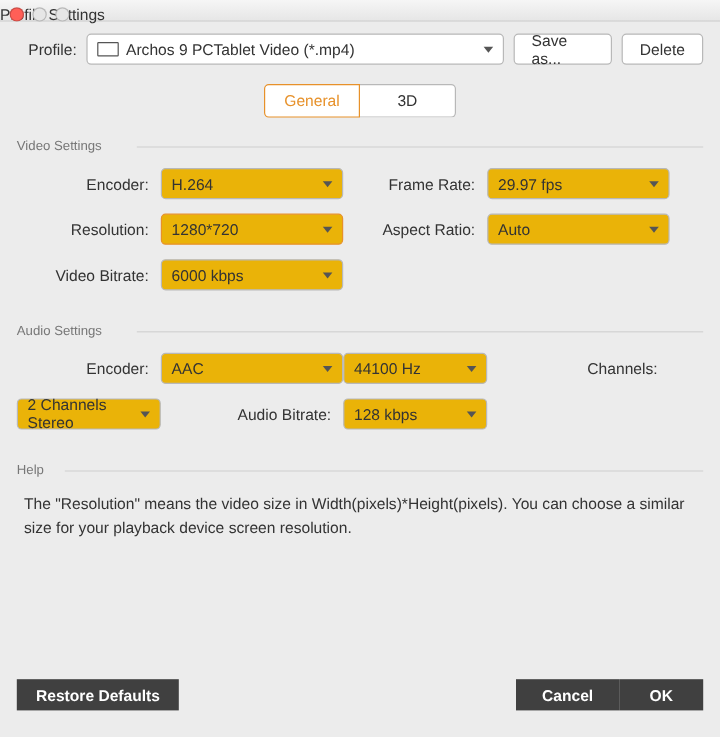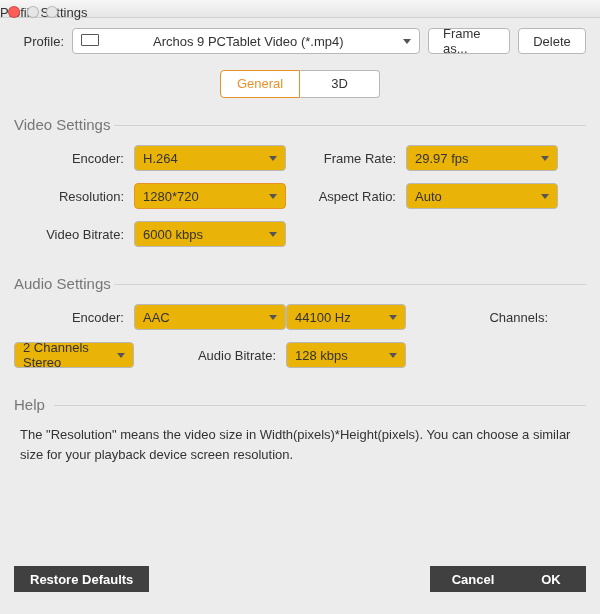--- a/index.html
+++ b/index.html
@@ -67,21 +67,21 @@
 
   .tabs { display:flex; justify-content:center; margin-bottom:18px;}
   .tab { width:80px; text-align:center; height:28px; line-height:26px; background:#fff; border:1px solid #b8b8b8;}
   .tab:first-child { border-radius:4px 0 0 4px; }
   .tab:last-child  { border-radius:0 4px 4px 0; border-left:none;}
   .tab.active { border-color:#e7912a; color:#e7912a; position:relative; z-index:1;}
 
   .group { margin-bottom: 28px; }
   .group-title {
     color: #777;
-    font-size: 15px;
+    font-size: 11px;
     margin-bottom: 12px;
     position: relative;
   }
   .group-title::after {
     content:"";
     position:absolute;
     left: 100px; right:0;
     top: 50%;
     border-top: 1px solid #d2d2d2;
   }
@@ -121,27 +121,27 @@
     <div class="tbtn max"></div>
   </div>
   <span>Profile Settings</span>
 </div>
 
 <div class="content">
 
   <div class="profile-row">
     <div class="lbl">Profile:</div>
     <div class="profile-select">
-      <span style="display:flex;gap:48px;">
+      <span style="display:flex;align-items:center;">
         <span class="device-icon"></span>
         <span>Archos 9 PCTablet Video (*.mp4)</span>
       </span>
       <span class="chev"></span>
     </div>
-    <div class="btn save">Frame as...</div>
+    <div class="btn save">Save as...</div>
     <div class="btn del">Delete</div>
   </div>
 
   <div class="tabs">
     <div class="tab active">General</div>
     <div class="tab">3D</div>
   </div>
 
   <div class="group">
     <div class="group-title">Video Settings</div>

